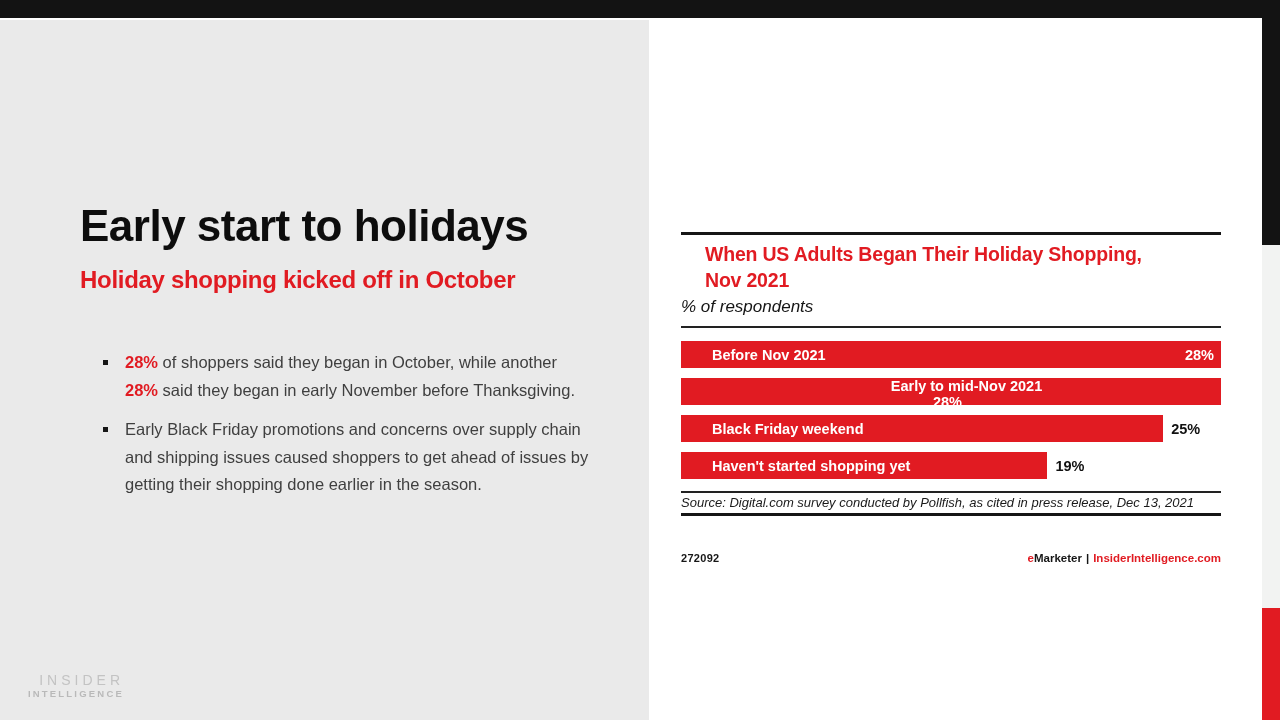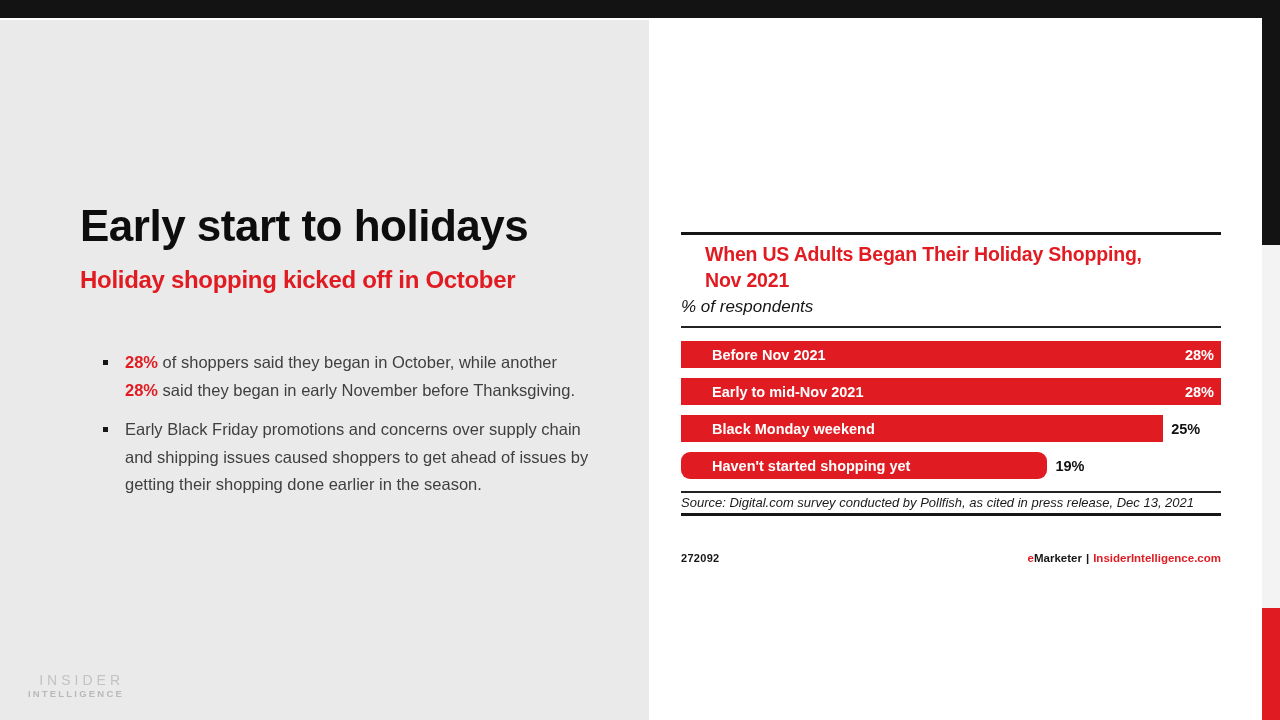--- a/index.html
+++ b/index.html
@@ -125,33 +125,33 @@
   <div class="rule rule-thin-1"></div>
 
   <div class="bars" id="bars">
       <div class="bar-row">
         <div class="bar" style="width: 100%;">
           <span class="bar-label">Before Nov 2021</span>
           <span class="pct pct-in">28%</span>
         </div>
       </div>
       <div class="bar-row">
-        <div class="bar" style="width: 100%;">
+        <div class="bar" style="width: 100%; flex-direction: column;">
           <span class="bar-label">Early to mid-Nov 2021</span>
           <span class="pct pct-in">28%</span>
         </div>
       </div>
       <div class="bar-row">
         <div class="bar" style="width: 89.29%;">
-          <span class="bar-label">Black Monday weekend</span>
+          <span class="bar-label">Black Friday weekend</span>
         </div>
         <span class="pct pct-out">25%</span>
       </div>
       <div class="bar-row">
-        <div class="bar" style="width: 67.86%; border-radius: 9px;">
+        <div class="bar" style="width: 67.86%;">
           <span class="bar-label">Haven't started shopping yet</span>
         </div>
         <span class="pct pct-out">19%</span>
       </div>
     </div>
 
   <div class="rule rule-thin-2"></div>
 
   <div class="source">Source: Digital.com survey conducted by Pollfish, as cited in press release, Dec 13, 2021</div>
 

